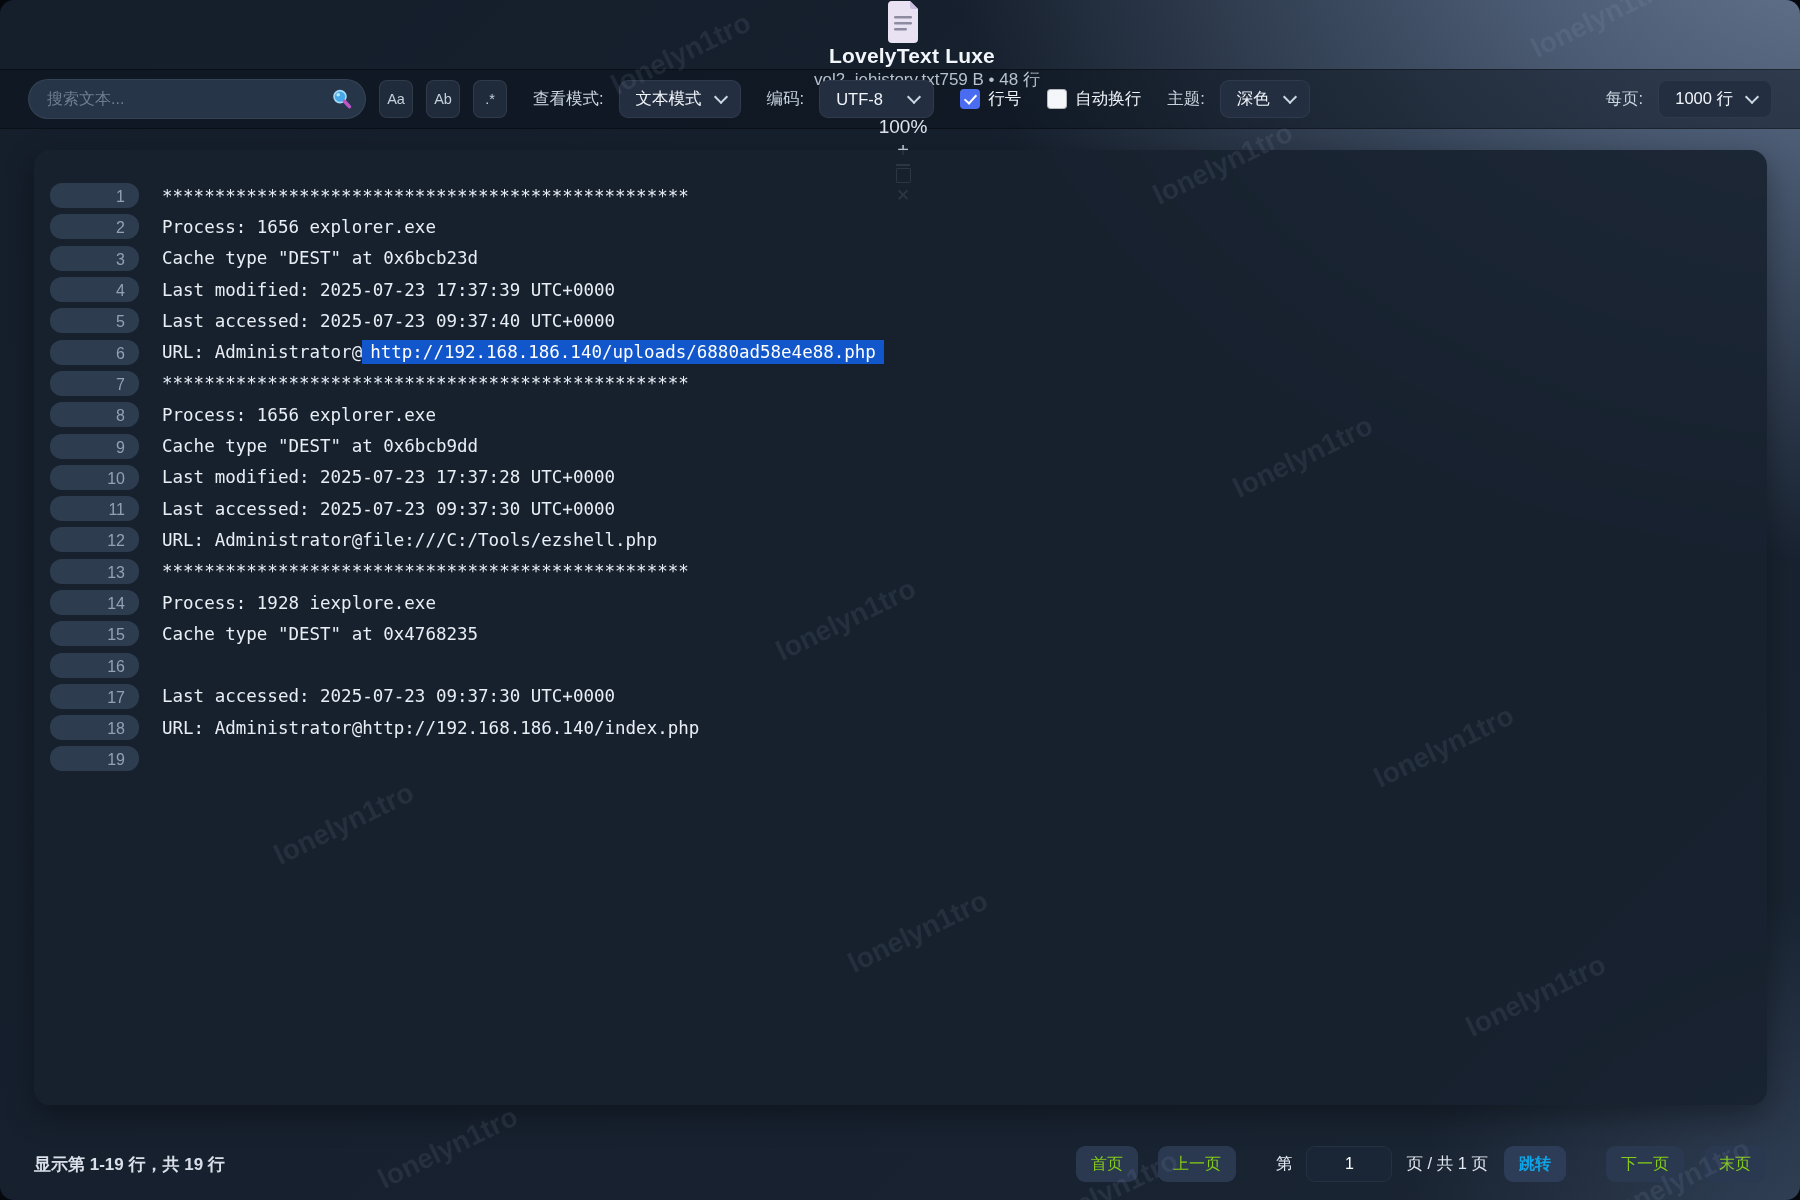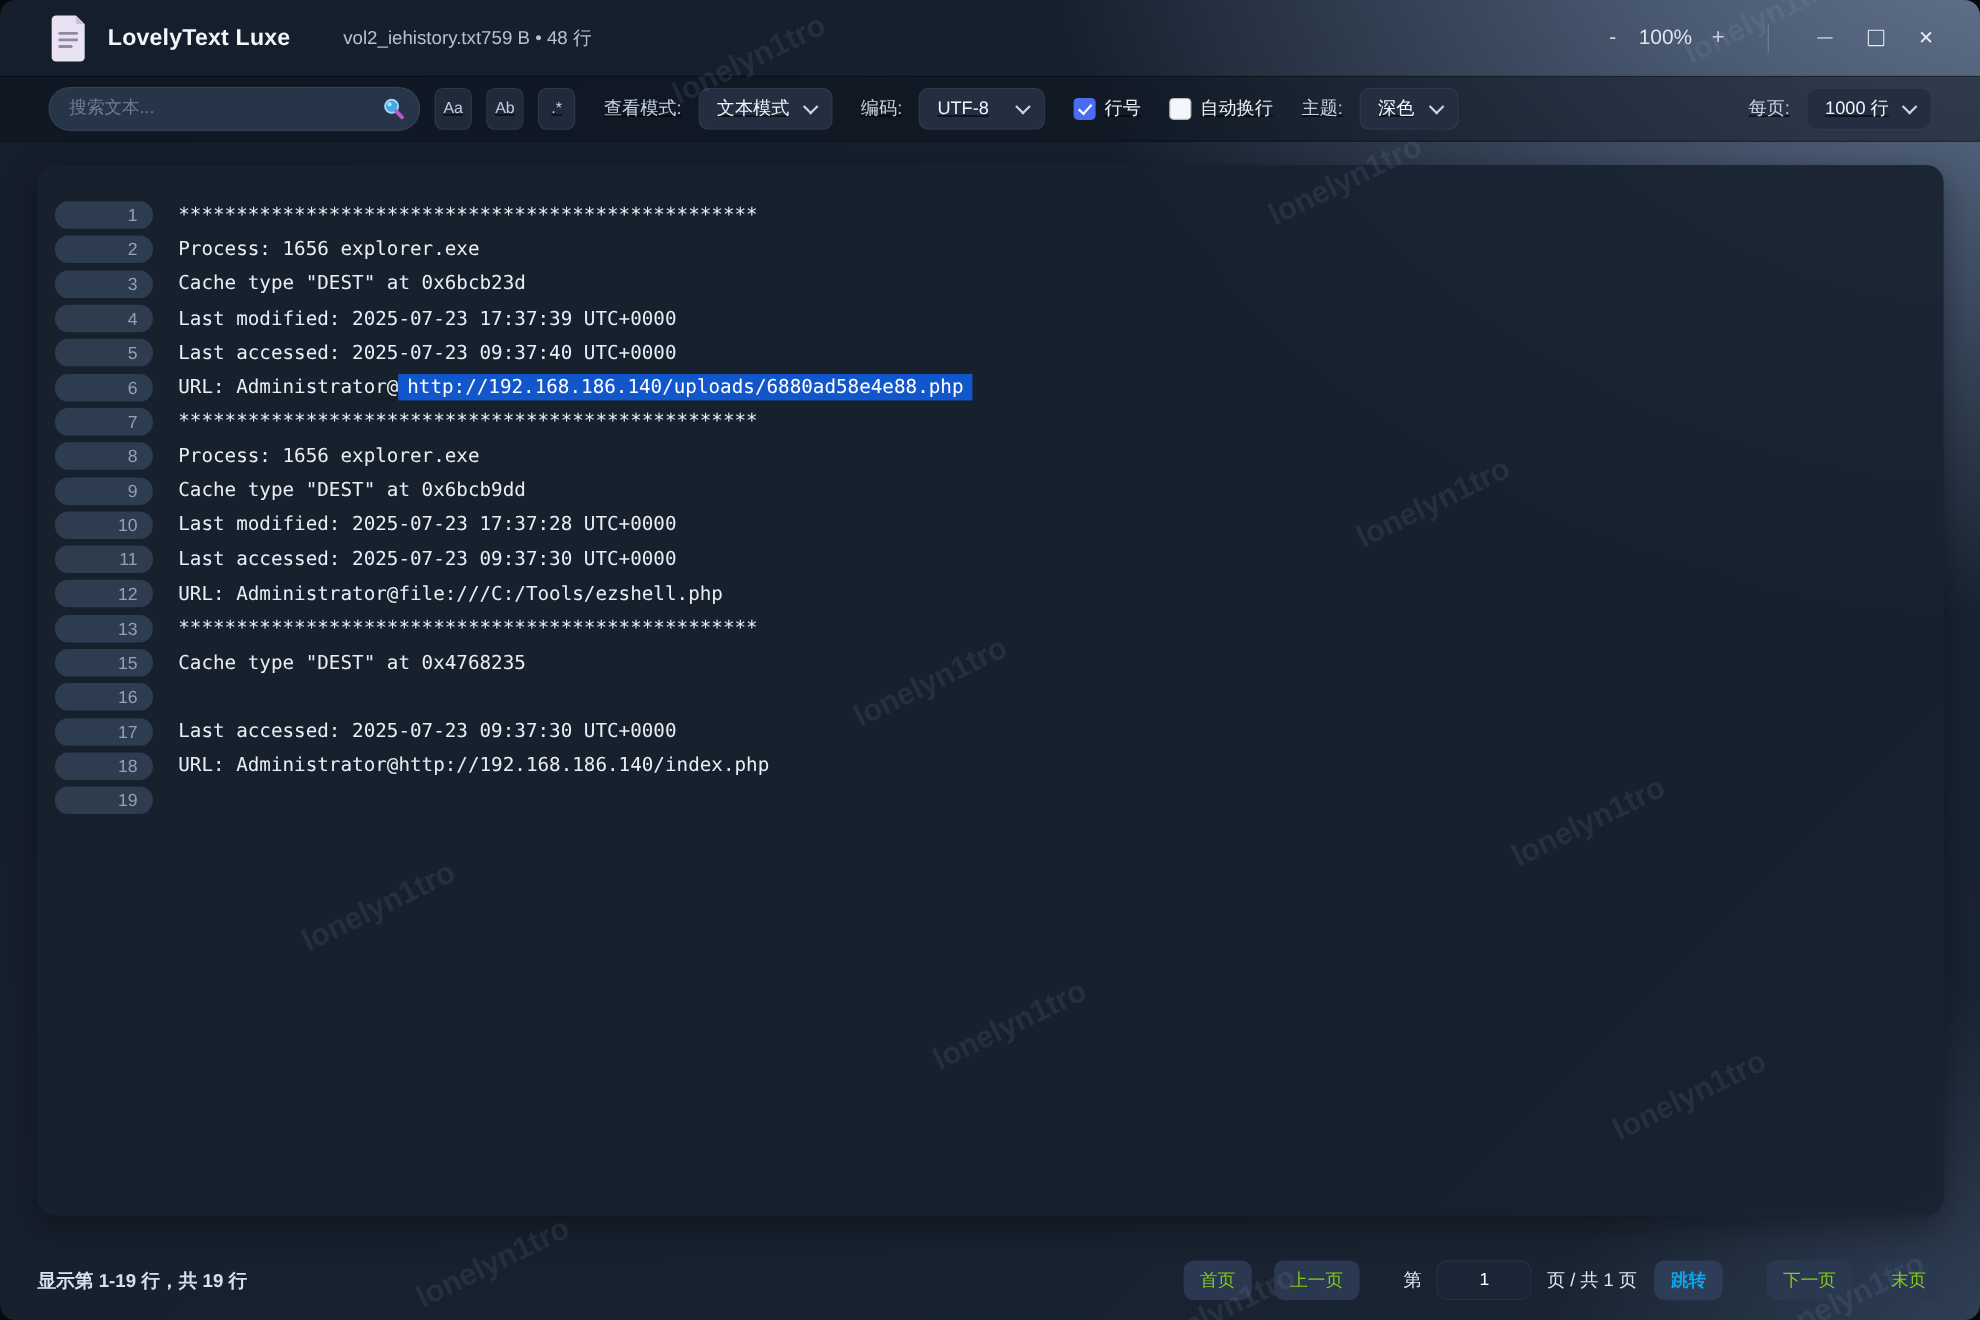--- a/index.html
+++ b/index.html
@@ -11,36 +11,36 @@
   }
   .app {
     position:absolute; inset:0; border-radius:14px; overflow:hidden;
     background:
       radial-gradient(1500px 1100px at 104% -10%, #6d7d96 0%, #4a5a72 26%, rgba(26,37,52,0) 62%),
       radial-gradient(900px 700px at 106% 108%, #3a4a63 0%, rgba(22,31,44,0) 58%),
       linear-gradient(135deg, #151e2b 0%, #17212f 60%, #1a2533 100%);
   }
 
   
-  .titlebar { height:69px; display:flex; align-items:center; padding:0 26px 0 44px; }
+  .titlebar { height:69px; display:flex; align-items:center; padding:0 26px 0 32px;flex-direction:column; }
   .doc-icon { width:36px; height:44px; flex:0 0 auto; }
   .app-title { margin-left:18px; font-size:21px; font-weight:bold; color:#f2f5f9; letter-spacing:.2px; }
   .file-info { margin-left:48px; font-size:17px; color:#b6c1cf; }
   .tb-spacer { flex:1; }
   .zoom-btn { width:34px; height:34px; border:none; background:transparent; color:#ccd5e1; font-size:20px; cursor:pointer; }
   .zoom-level { width:62px; text-align:center; color:#dde4ee; font-size:19px; }
   .tb-divider { width:1px; height:26px; background:rgba(255,255,255,.22); margin:0 28px; }
   .win-btn { width:46px; height:40px; border:none; background:transparent; color:#e8edf4; font-size:17px; display:flex; align-items:center; justify-content:center; cursor:pointer; }
   .max-glyph { width:13px; height:13px; border:1.6px solid #e8edf4; border-radius:1px; display:inline-block; }
   .min-glyph { width:14px; height:1.8px; background:#e8edf4; display:inline-block; }
 
   
   .toolbar {
-    height:58px; display:flex; align-items:center; padding:0 44px;
-    background:rgba(10,17,27,.5); border-top:1px solid rgba(0,0,0,.35); border-bottom:1px solid rgba(0,0,0,.3);text-decoration:underline;
+    height:58px; display:flex; align-items:center; padding:0 28px;
+    background:rgba(10,17,27,.5); border-top:1px solid rgba(0,0,0,.35); border-bottom:1px solid rgba(0,0,0,.3);
   }
   .search-wrap { position:relative; width:338px; height:40px; flex:0 0 auto; }
   .search-input {
     width:100%; height:100%; box-sizing:border-box; border-radius:20px; border:1px solid rgba(255,255,255,.07);
     background:#273548; color:#e8eef5; font-size:16px; padding:0 44px 0 18px; outline:none;
   }
   .search-input::placeholder { color:#6f7d90; }
   .search-icon { position:absolute; right:13px; top:9px; }
   .mini-btn {
     width:34px; height:38px; margin-left:13px; border-radius:8px; border:1px solid rgba(255,255,255,.08);
@@ -229,20 +229,24 @@
         </div>
         <div class="line">
           <span class="lnum">12</span>
           <span class="ltext">URL: Administrator@file:///C:/Tools/ezshell.php</span>
         </div>
         <div class="line">
           <span class="lnum">13</span>
           <span class="ltext">**************************************************</span>
         </div>
         <div class="line">
+          <span class="lnum">14</span>
+          <span class="ltext">Process: 1928 iexplore.exe</span>
+        </div>
+        <div class="line">
           <span class="lnum">15</span>
           <span class="ltext">Cache type "DEST" at 0x4768235</span>
         </div>
         <div class="line">
           <span class="lnum">16</span>
         </div>
         <div class="line">
           <span class="lnum">17</span>
           <span class="ltext">Last accessed: 2025-07-23 09:37:30 UTC+0000</span>
         </div>

